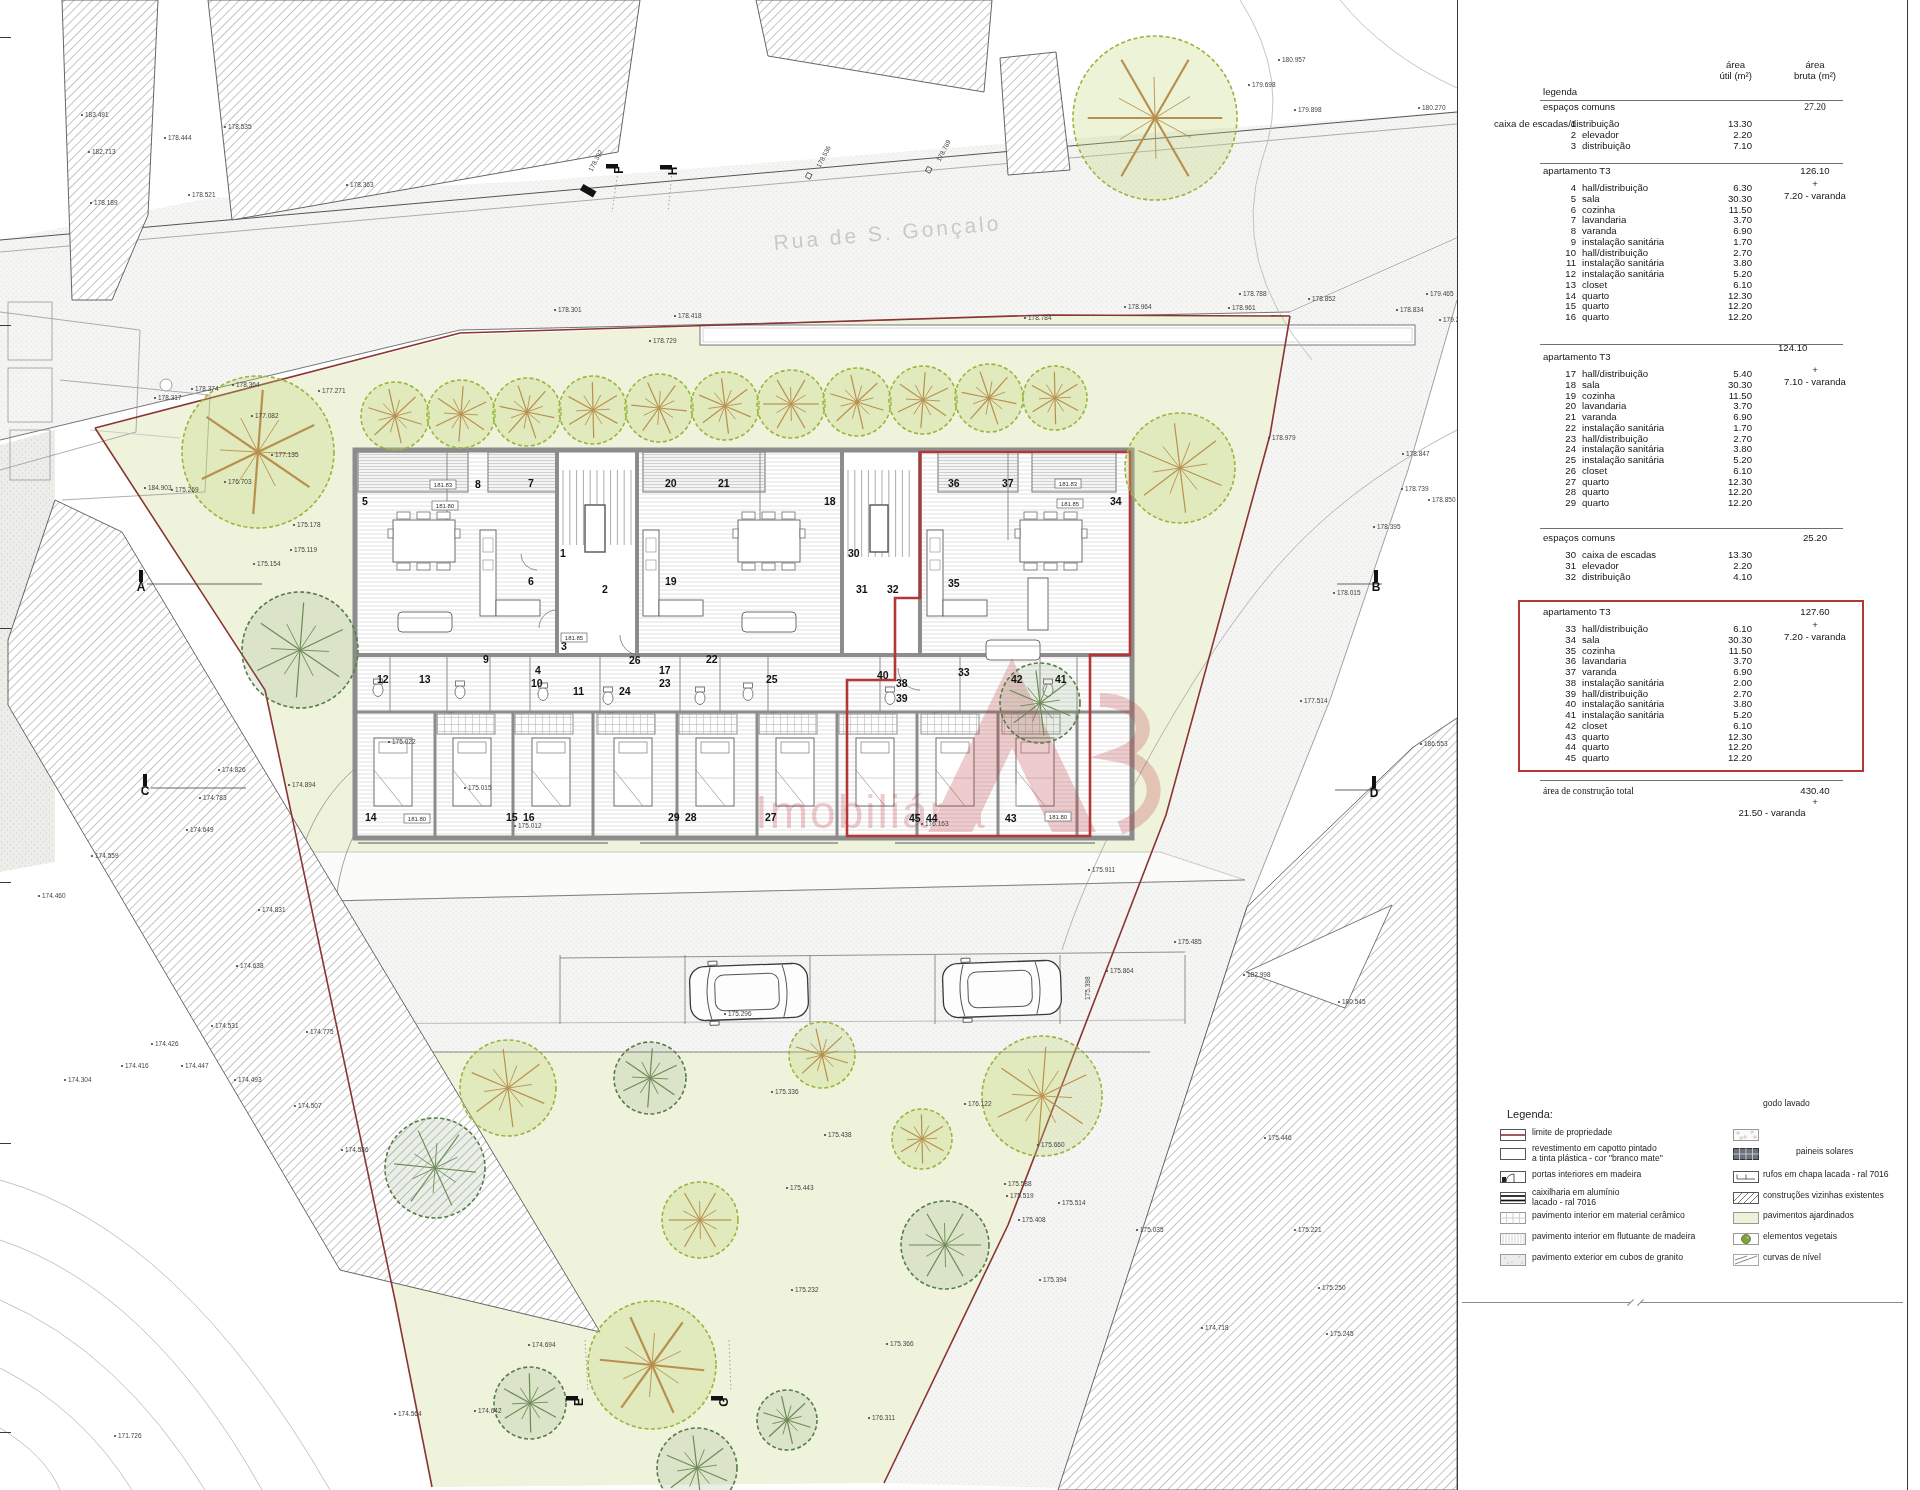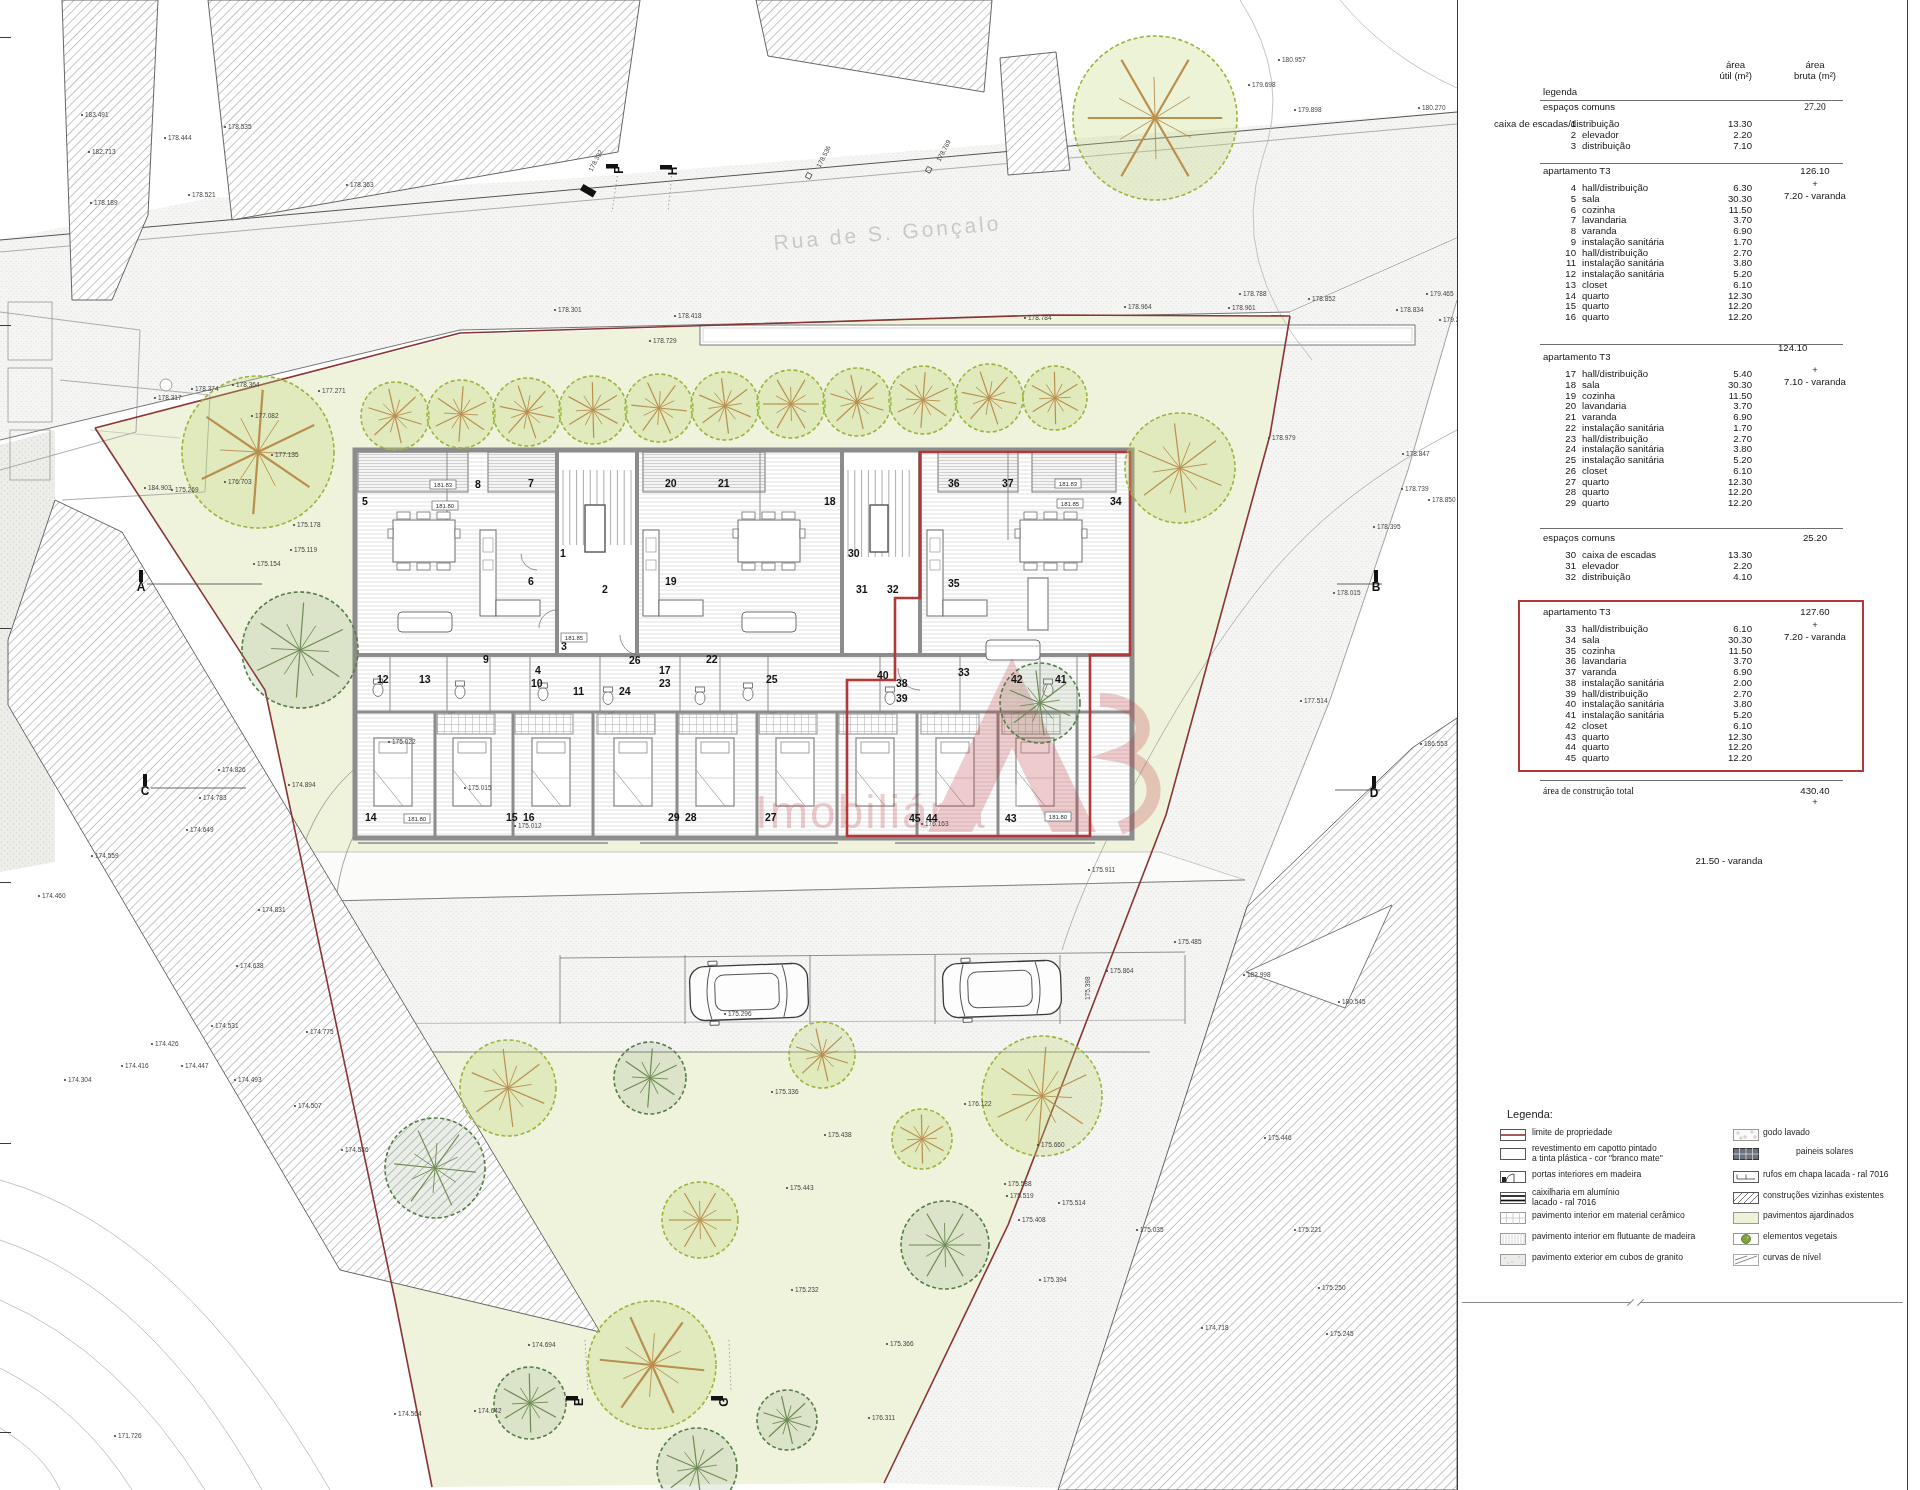--- a/index.html
+++ b/index.html
@@ -1356,21 +1356,21 @@
       <div class="abs t9" style="left: 1540px; top: 742.25px; width: 36px; text-align: right;">44</div>
       <div class="abs t9" style="left: 1582px; top: 742.25px;">quarto</div>
       <div class="abs t9" style="left: 1690px; top: 742.25px; width: 62px; text-align: right;">12.20</div>
       <div class="abs t9" style="left: 1540px; top: 753px; width: 36px; text-align: right;">45</div>
       <div class="abs t9" style="left: 1582px; top: 753px;">quarto</div>
       <div class="abs t9" style="left: 1690px; top: 753px; width: 62px; text-align: right;">12.20</div>
       <div class="rule" style="top: 780px;"></div>
       <div class="abs t9" style="left: 1543px; top: 786px; font-family: Liberation Serif, serif;">área de construção total</div>
       <div class="abs t9" style="left: 1778px; top: 786px; width: 74px; text-align: center;">430.40</div>
       <div class="abs t9" style="left: 1778px; top: 797px; width: 74px; text-align: center;">+</div>
-      <div class="abs t9" style="left: 1692px; top: 808px; width: 74px; text-align: center; margin-top: 48px;">21.50 - varanda</div>
+      <div class="abs t9" style="left: 1735px; top: 808px; width: 74px; text-align: center;">21.50 - varanda</div>
     </div>
   <div class="redbox"></div>
 
   <div id="legend-box">
       <div class="abs lg-title" style="left: 1507px; top: 1108px;">Legenda:</div>
       <div class="abs" style="left: 1500px; top: 1127px;"><svg width="26" height="12">
           <rect x="0.5" y="0.5" width="25" height="11" fill="#fff" stroke="#555"></rect>
           <line x1="1" y1="6" x2="25" y2="6" stroke="#8a3434" stroke-width="1.6"></line>
         </svg></div>
       <div class="abs lg-label" style="left: 1532px; top: 1128px;">
@@ -1427,21 +1427,21 @@
         <div>pavimento exterior em cubos de granito</div>
       </div>
       <div class="abs" style="left: 1733px; top: 1127px;"><svg width="26" height="12">
           <rect x="0.5" y="0.5" width="25" height="11" fill="#fafaf8" stroke="#999"></rect>
           <circle cx="5" cy="4" r="1.2" fill="none" stroke="#aaa" stroke-width="0.6"></circle>
           <circle cx="12" cy="8" r="1.2" fill="none" stroke="#aaa" stroke-width="0.6"></circle>
           <circle cx="19" cy="3" r="1.2" fill="none" stroke="#aaa" stroke-width="0.6"></circle>
           <circle cx="22" cy="8" r="1.2" fill="none" stroke="#aaa" stroke-width="0.6"></circle>
           <circle cx="8" cy="9" r="1.2" fill="none" stroke="#aaa" stroke-width="0.6"></circle>
         </svg></div>
-      <div class="abs lg-label" style="left: 1763px; top: 1128px;">
+      <div class="abs lg-label" style="left: 1763px; top: 1099px;">
         <div>godo lavado</div>
       </div>
       <div class="abs" style="left: 1733px; top: 1146px;"><svg width="26" height="12">
           <rect x="0.5" y="0.5" width="25" height="11" fill="#6b7280" stroke="#333"></rect>
           <path d="M6.5,0 V12 M13,0 V12 M19.5,0 V12 M0,6 H26" stroke="#e5e5e5" stroke-width="0.7"></path>
         </svg></div>
       <div class="abs lg-label" style="left: 1763px; top: 1147px; margin-left: 33px;">
         <div>paineis solares</div>
       </div>
       <div class="abs" style="left: 1733px; top: 1169px;"><svg width="26" height="12">

